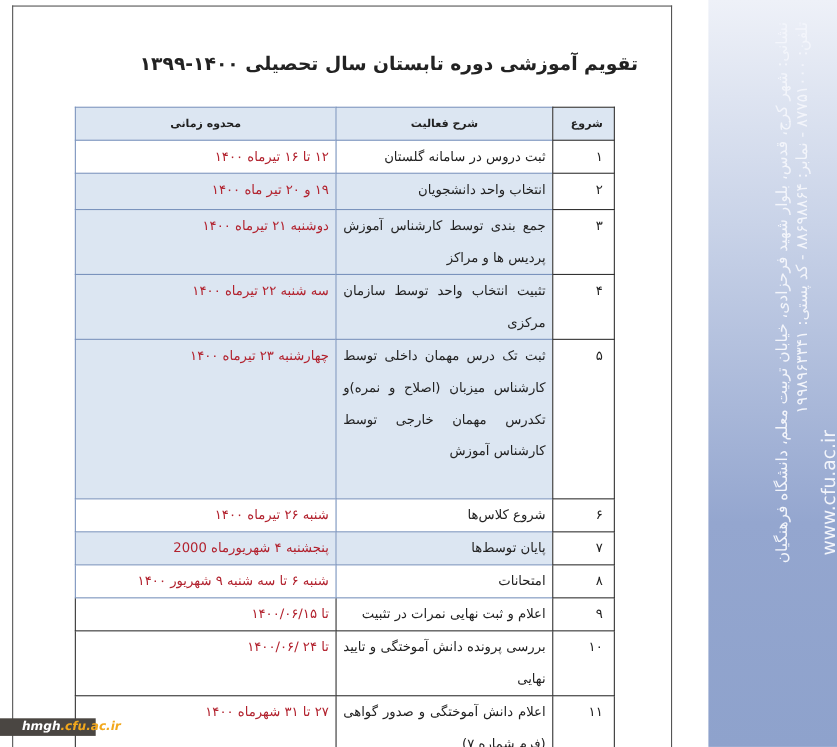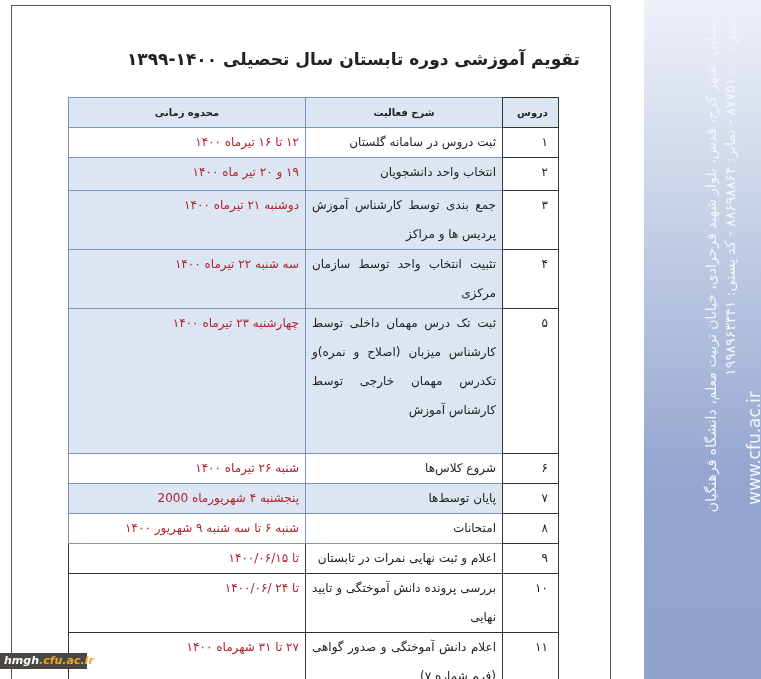--- a/index.html
+++ b/index.html
@@ -49,40 +49,40 @@
   table.cal th { background: #dce6f2; font-weight: bold; font-size: 10px; text-align: center; height: 27px; }
   table.cal th.idx { background: #dce6f2; }
   table.cal td.desc { text-align: justify; }
   table.cal td.date { color: #b2222e; text-align: right; }
   tr.shaded td.desc, tr.shaded td.date { background: #dce6f2; }
   tr.plain td.desc, tr.plain td.date { background: #ffffff; }
   tr.boxed td.desc, tr.boxed td.date { border-color: #333; }
   .watermark {
     position: absolute; left: 0; top: 653px; width: 87px; height: 16px;
     background: #4a4642; color: #fff; font-size: 11px; font-weight: bold; font-style: italic;
-    line-height: 16px; padding-left: 4px; box-sizing: border-box; white-space: nowrap;
+    line-height: 16px; padding-left: 20px; box-sizing: border-box; white-space: nowrap;
   }
   .watermark .accent { color: #f2a81d; }
 </style>
 </head>
 <body>
 
 <div class="page-frame"></div>
 
 <div class="doc-title">تقویم آموزشی دوره تابستان سال تحصیلی ۱۴۰۰-۱۳۹۹</div>
 
 <table class="cal">
   <colgroup>
     <col style="width:56px">
     <col style="width:197px">
     <col style="width:237px">
   </colgroup>
   <thead>
     <tr>
-      <th class="idx">دروس</th>
+      <th class="idx">شروع</th>
       <th>شرح فعالیت</th>
       <th>محدوه زمانی</th>
     </tr>
   </thead>
   <tbody id="rows">
       <tr class="plain" style="height: 30px;">
         <td class="idx" style="height: 29px;">۱</td>
         <td class="desc" style="height: 29px;">ثبت دروس در سامانه گلستان</td>
         <td class="date" style="height: 29px;">۱۲ تا ۱۶ تیرماه ۱۴۰۰</td>
       </tr>
@@ -116,21 +116,21 @@
         <td class="desc" style="height: 28px;">پایان توسط‌ها</td>
         <td class="date" style="height: 28px;">پنجشنبه ۴ شهریورماه 2000</td>
       </tr>
       <tr class="plain" style="height: 29px;">
         <td class="idx" style="height: 28px;">۸</td>
         <td class="desc" style="height: 28px;">امتحانات</td>
         <td class="date" style="height: 28px;">شنبه ۶ تا سه شنبه ۹ شهریور ۱۴۰۰</td>
       </tr>
       <tr class="boxed" style="height: 28px;">
         <td class="idx" style="height: 27px;">۹</td>
-        <td class="desc" style="height: 27px;">اعلام و ثبت نهایی نمرات در تابستان</td>
+        <td class="desc" style="height: 27px;">اعلام و ثبت نهایی نمرات در تثبیت</td>
         <td class="date" style="height: 27px;">تا ۱۴۰۰/۰۶/۱۵</td>
       </tr>
       <tr class="boxed" style="height: 54px;">
         <td class="idx" style="height: 53px;">۱۰</td>
         <td class="desc" style="height: 53px;">بررسی پرونده دانش آموختگی و تایید نهایی</td>
         <td class="date" style="height: 53px; margin-top: 32px;">تا ۲۴ /۱۴۰۰/۰۶</td>
       </tr>
       <tr class="boxed" style="height: 56px;">
         <td class="idx" style="height: 55px;">۱۱</td>
         <td class="desc" style="height: 55px;">اعلام دانش آموختگی و صدور گواهی (فرم شماره ۷)</td>

